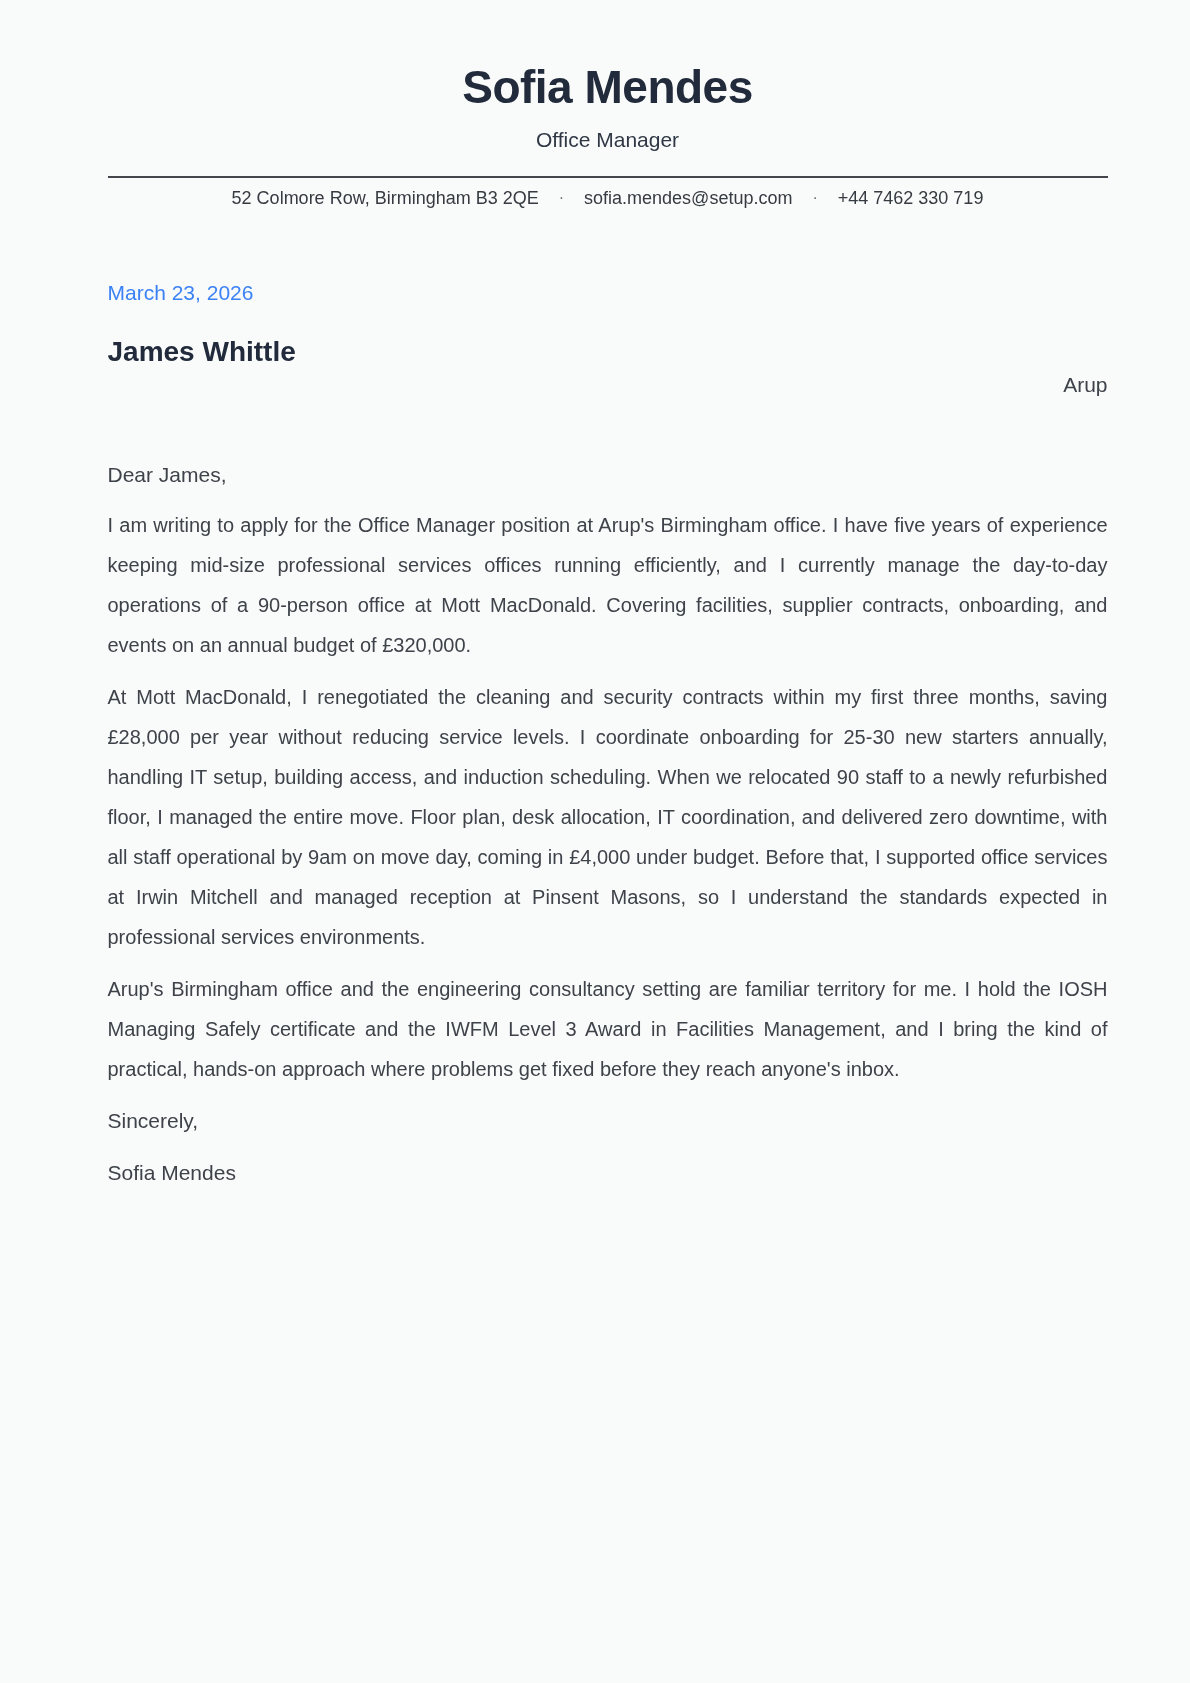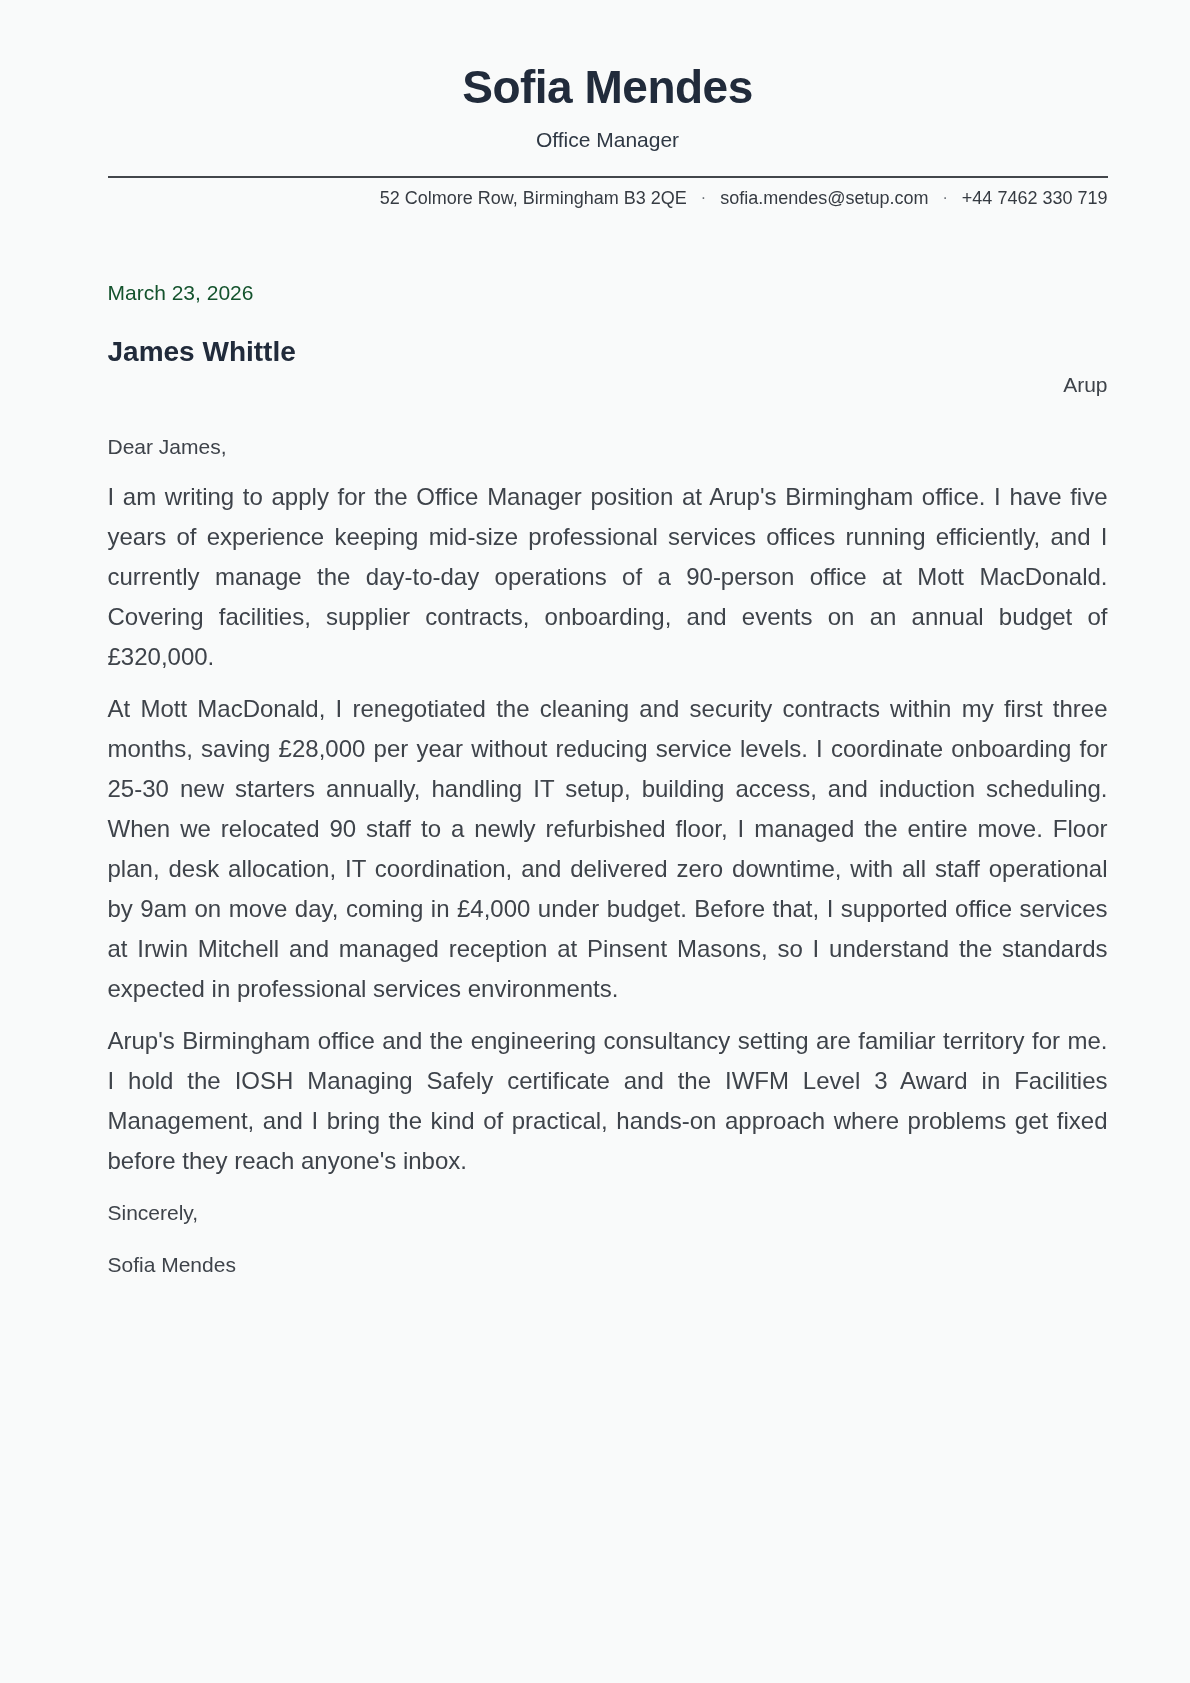--- a/index.html
+++ b/index.html
@@ -39,56 +39,56 @@
     border-top: 2px solid #43464b;
     margin: 22px 0 0 0;
     width: 100%;
   }
   .contact-row {
     margin-top: 7px;
     font-size: 18px;
     color: #363b42;
     line-height: 26px;
     display: flex;
-    justify-content: flex-end;
+    justify-content: center;
     align-items: center;
-    gap: 14px;
+    gap: 20px;
     white-space: nowrap;
   }
   .contact-sep { color: #6b7076; font-size: 16px; }
 
   
   .letter-date {
     margin-top: 68px;
     font-size: 21px;
     line-height: 28px;
-    color: #14532d;
+    color: #3b82f6;
   }
   .recipient { margin-top: 28px; }
   .recipient-name {
     font-size: 28px;
     font-weight: 700;
     color: #212b3b;
     line-height: 33px;
   }
   .recipient-company {
     font-size: 21px;
     color: #3e434a;
     line-height: 33px;
     text-align: right;
   }
   .salutation {
-    margin-top: 26px;
+    margin-top: 54px;
     font-size: 21px;
     line-height: 40px;
     color: #3e434a;
   }
   .body-paragraphs { margin-top: 10px; }
   .body-paragraphs p {
-    font-size: 24px;
+    font-size: 20px;
     line-height: 40px;
     color: #3e434a;
     text-align: justify;
     margin-bottom: 12px;
   }
   .closing, .signature {
     font-size: 21px;
     line-height: 40px;
     color: #3e434a;
     margin-bottom: 12px;

